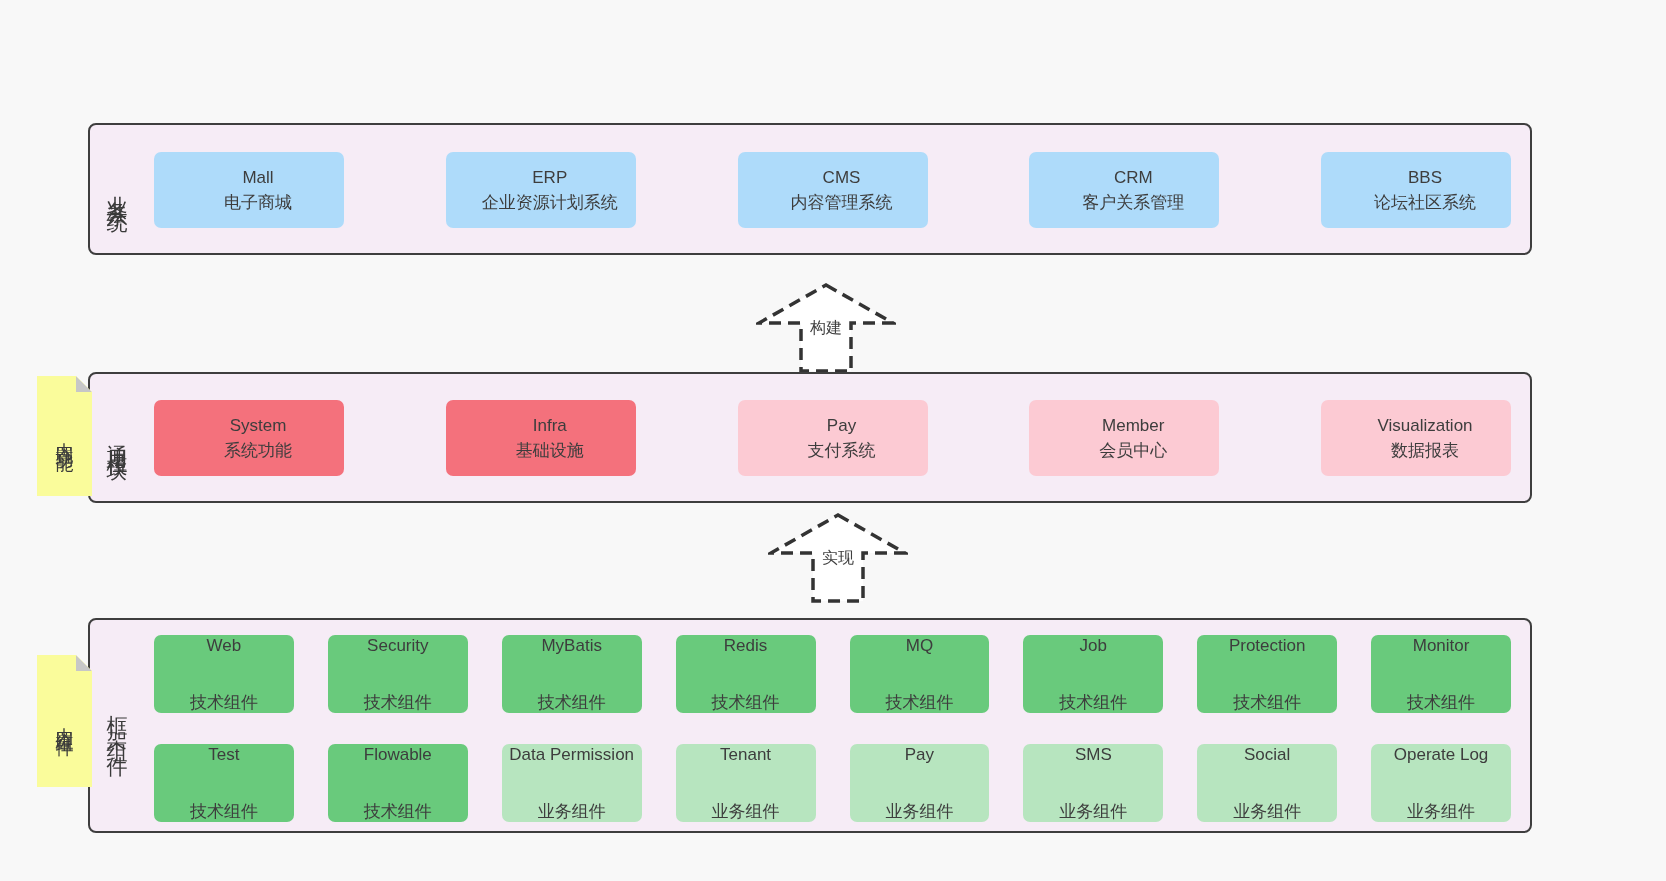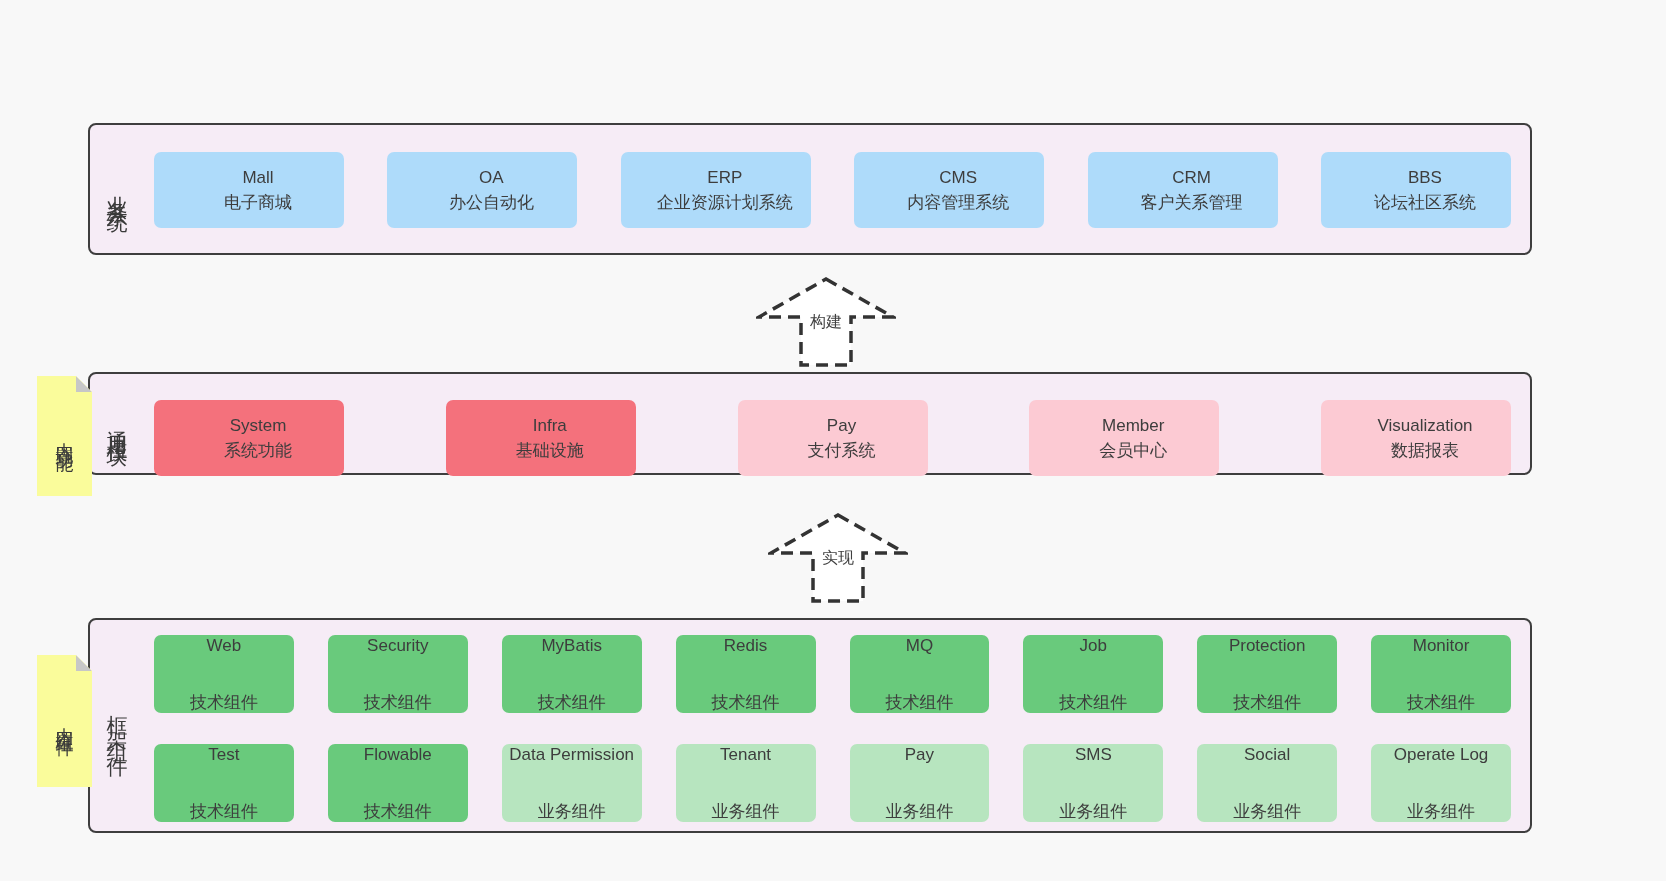--- a/index.html
+++ b/index.html
@@ -7,21 +7,21 @@
     width:1666px; height:881px; position:relative; overflow:hidden;
     background:#f8f8f8; color:#3d3d3d;
     font-family:"Liberation Sans", sans-serif;
   }
   .container {
     position:absolute; left:88px; width:1444px;
     background:#f6ecf6; border:2px solid #3e3e3e; border-radius:8px;
     box-sizing:border-box;
   }
   #business-container  { top:123px; height:132px; }
-  #modules-container   { top:372px; height:103px; }
+  #modules-container   { top:372px; height:131px; }
   #components-container{ top:618px; height:215px; }
 
   .side-label {
     position:absolute; left:13px; top:50%; transform:translateY(-50%);
     writing-mode:vertical-rl; text-orientation:upright;
     font-size:21px; letter-spacing:5px; color:#3a3a3a; white-space:nowrap;
   }
   #components-container .side-label { letter-spacing:14px; }
 
   .box-row {
@@ -60,44 +60,40 @@
   .sticky .fold {
     position:absolute; top:0; right:0; width:16px; height:16px;
     background:#c7c7c7; clip-path:polygon(0 0, 100% 100%, 0 100%);
   }
   .sticky .stext {
     writing-mode:vertical-rl; text-orientation:upright;
     font-size:18px; letter-spacing:4px; color:#3a3a3a;
   }
 
   .arrow { position:absolute; width:140px; height:92px; }
-  #arrow-build     { left:756px; top:276px; }
+  #arrow-build     { left:756px; top:282px; }
   #arrow-implement { left:768px; top:512px; }
   .arrow svg { display:block; width:100%; height:100%; }
   .arrow-label {
     position:absolute; left:50%; top:36px; transform:translateX(-50%);
     font-size:16px; color:#3f3f3f; background:#ffffff; padding:0 2px;
     white-space:nowrap;
   }
 </style>
 </head>
 <body>
 
 <div class="container" id="business-container">
   <div class="side-label">业务系统</div>
   <div class="box-row">
     <div class="box blue">
       <div>Mall</div>
       <div>电子商城</div>
     </div>
     <div class="box blue">
-      <div>OA</div>
-      <div>办公自动化</div>
-    </div>
-    <div class="box blue">
       <div>ERP</div>
       <div>企业资源计划系统</div>
     </div>
     <div class="box blue">
       <div>CMS</div>
       <div>内容管理系统</div>
     </div>
     <div class="box blue">
       <div>CRM</div>
       <div>客户关系管理</div>

